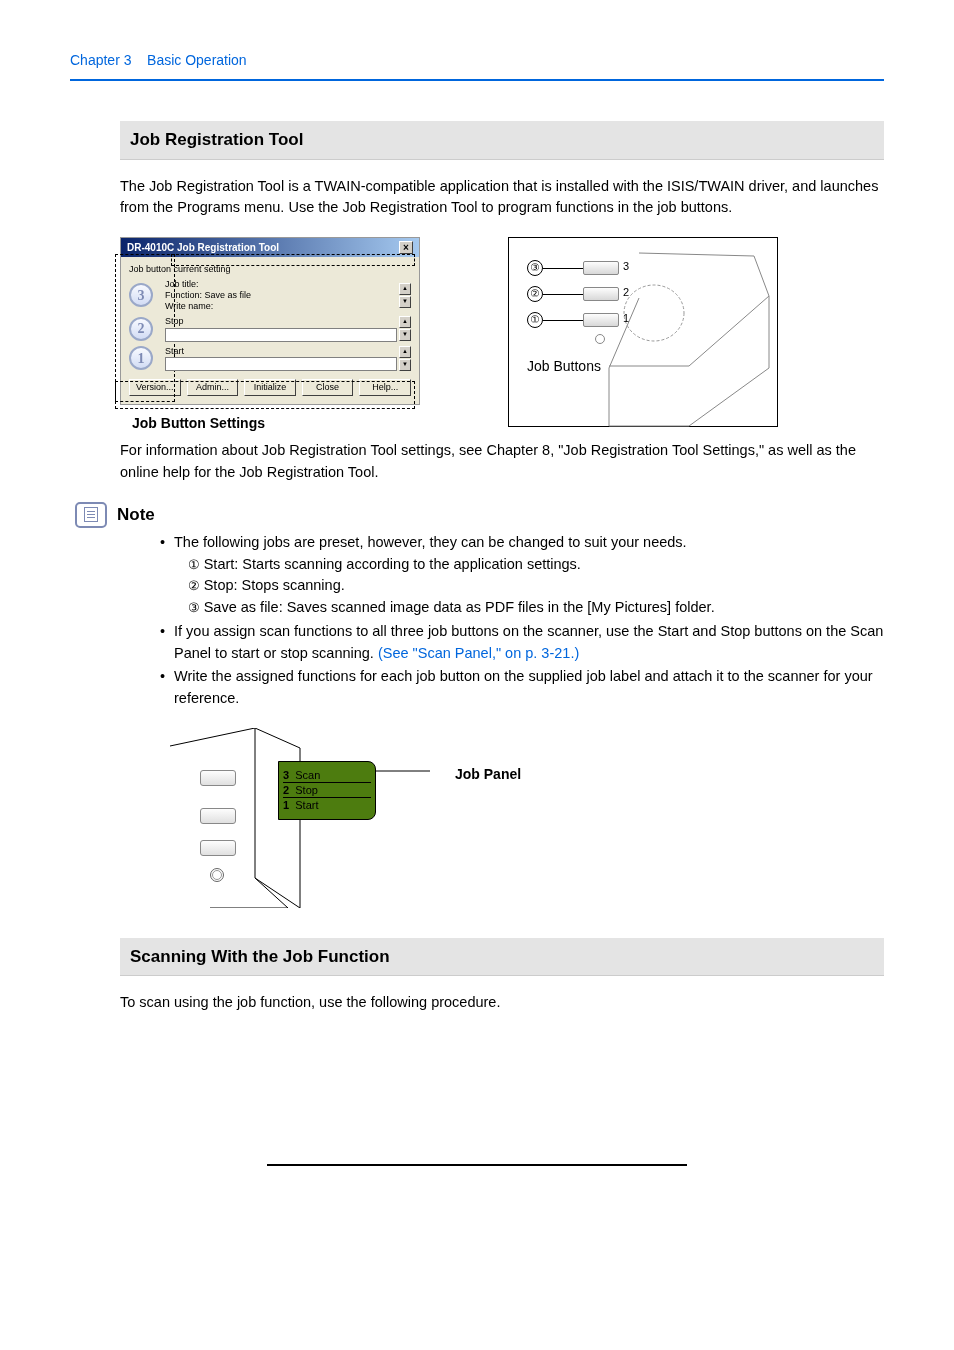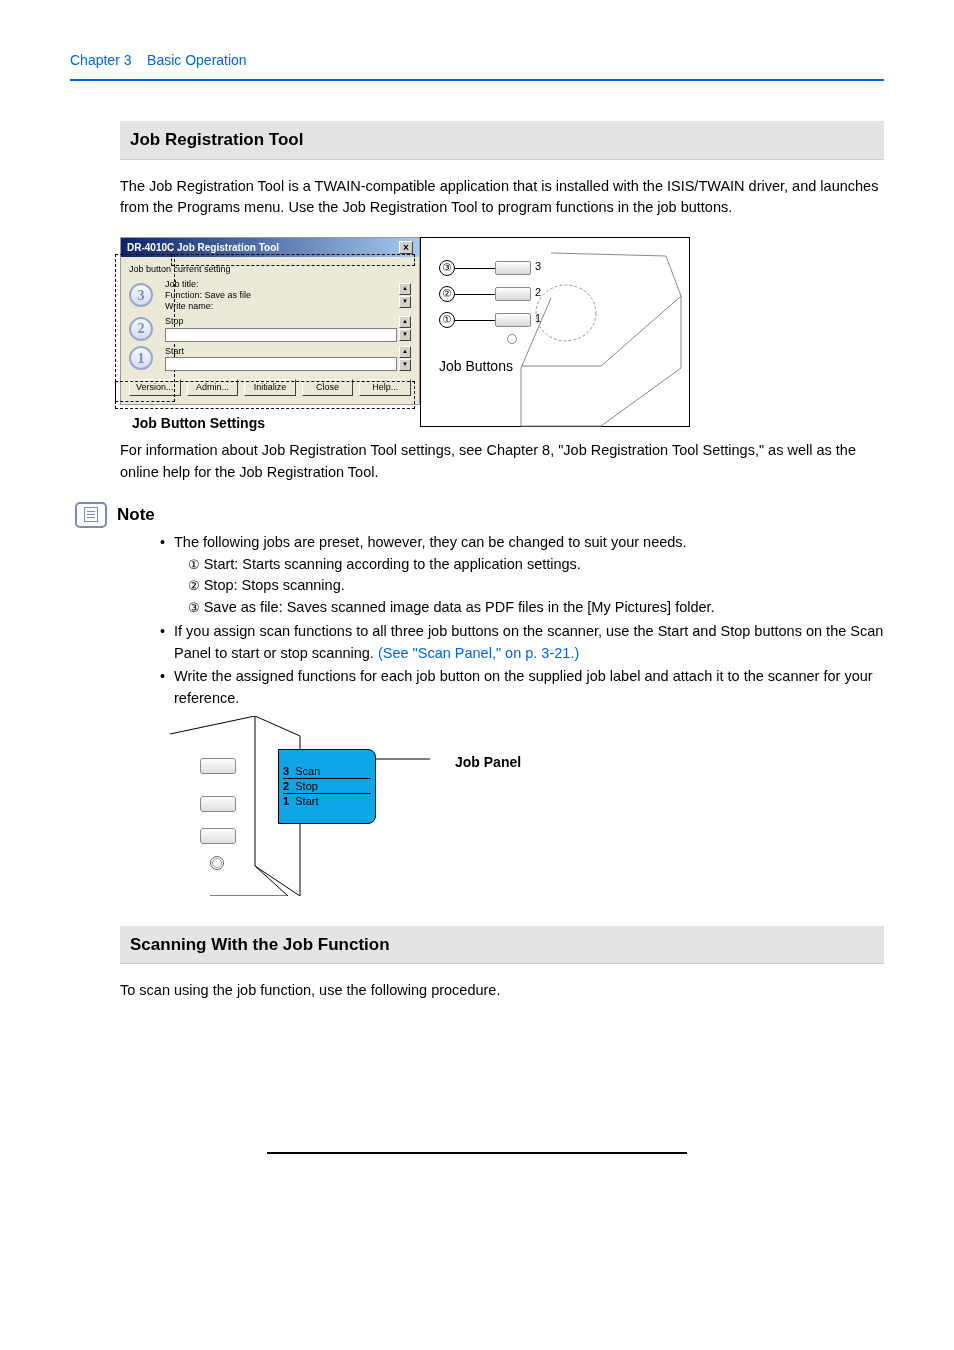--- a/index.html
+++ b/index.html
@@ -31,20 +31,21 @@
     font-size: 17px;
     padding: 6px 10px;
     margin-bottom: 16px;
     border-bottom: 1px solid #ccc;
   }
   .body-text {
     margin-bottom: 18px;
   }
   .figures-row {
     display: flex;
+    gap: 88px;
     margin-bottom: 6px;
     align-items: flex-start;
   }
   .figure-left {
     width: 300px;
   }
   .figure-right {
     width: 270px;
   }
   .dialog-box {
@@ -213,21 +214,21 @@
     height: 1px; background: #7d8ab4;
     box-shadow: 0 3px 0 #7d8ab4, 0 6px 0 #7d8ab4;
   }
   .note-heading {
     font-weight: bold;
     font-size: 17px;
   }
   ul.bullets {
     list-style: none;
     padding-left: 40px;
-    margin-bottom: 6px;
+    margin-bottom: 18px;
   }
   ul.bullets > li {
     position: relative;
     padding-left: 14px;
     margin-bottom: 2px;
   }
   ul.bullets > li::before {
     content: "•";
     position: absolute;
     left: 0;
@@ -253,24 +254,24 @@
     width: 36px; height: 16px;
     border: 1px solid #888;
     border-radius: 3px;
     background: linear-gradient(#fdfdfd,#e0e0e0);
   }
   .jl-label-box {
     position: absolute;
     border: 1px solid #000;
     font-size: 11px;
     line-height: 1.3;
-    padding: 14px 4px;
+    padding: 6px 4px;
     border-top-right-radius: 8px;
     border-bottom-right-radius: 8px;
-    background: #0ea5e9;
+    background: #4d7c0f;
   }
   .jl-text {
     position: absolute;
     font-weight: bold;
     font-size: 14px;
   }
   .page-number {
     text-align: center;
     font-size: 14px;
     margin-top: 160px;

